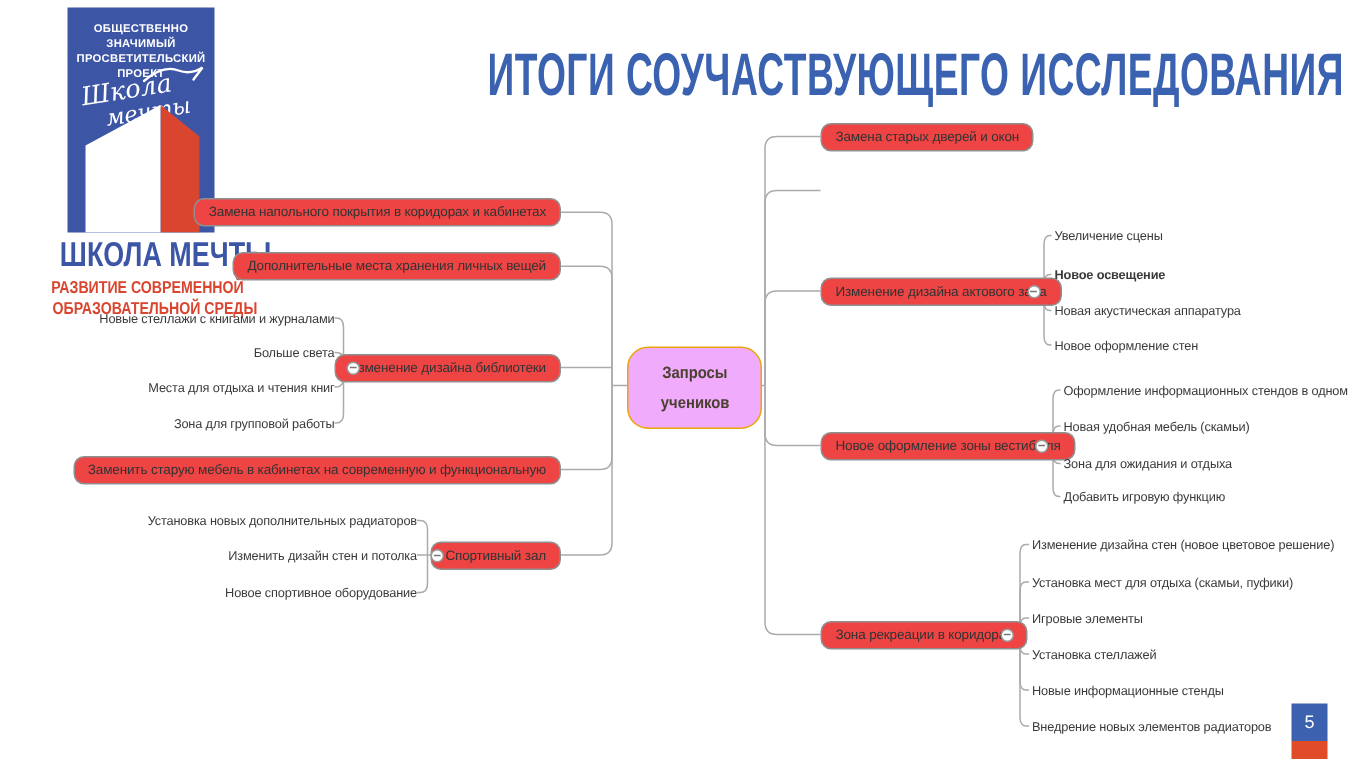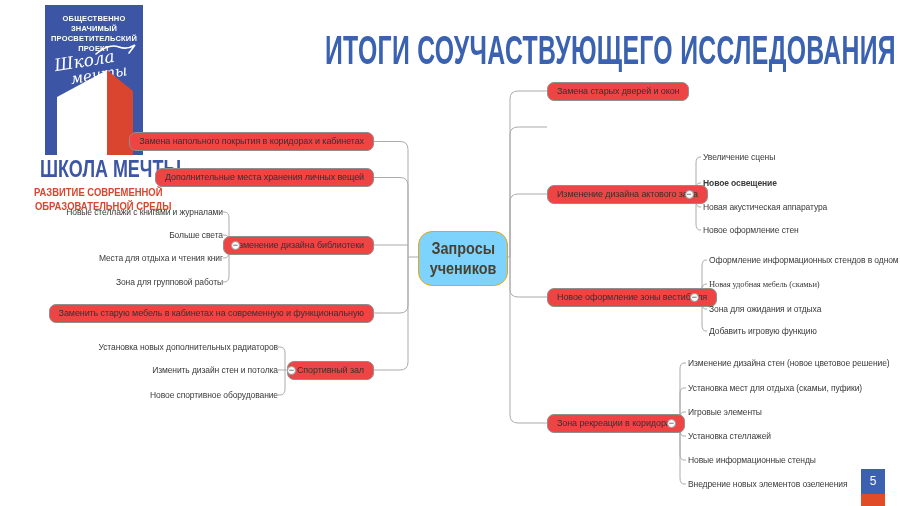--- a/index.html
+++ b/index.html
@@ -31,23 +31,23 @@
   .node{position:absolute;height:19px;line-height:17px;box-sizing:border-box;
         border:1px solid #8f8f8f;border-radius:7px;background:#ef4444;
         padding:0 9px;font-size:9px;letter-spacing:-0.1px;color:#333;white-space:nowrap;}
   .leaf{position:absolute;height:11px;line-height:11px;font-size:8.5px;letter-spacing:-0.1px;
         color:#3a3a3a;white-space:nowrap;}
   .leaf.r{text-align:right;}
   .collapse{position:absolute;width:9px;height:9px;box-sizing:border-box;border:1px solid #999;
             border-radius:50%;background:#fff;color:#777;font-size:9px;line-height:7px;
             text-align:center;font-weight:bold;}
   .center-node{position:absolute;left:418px;top:231px;width:88px;height:53px;
-               background:#7dd3fc;border:1px solid #e9a606;border-radius:14px;
+               background:#f0abfc;border:1px solid #e9a606;border-radius:14px;
                display:flex;flex-direction:column;align-items:center;justify-content:center;
-               font-size:16px;line-height:20px;font-weight:bold;color:#4a4030;}
+               font-size:11px;line-height:20px;font-weight:bold;color:#4a4030;}
   .center-node span{display:inline-block;transform:scaleX(0.9);}
 
   
   .page-badge{position:absolute;left:861px;top:469px;width:24px;height:37px;}
   .page-badge .blue{width:24px;height:25px;background:#3c61ae;color:#fff;text-align:center;
                     font-size:12px;line-height:25px;}
   .page-badge .red{width:24px;height:12px;background:#e04b28;}
 </style>
 </head>
 <body>
@@ -154,30 +154,30 @@
   <div class="node" style="left:547px;top:184.5px;">Изменение дизайна актового зала</div>
   <div class="node" style="left:547px;top:287.5px;">Новое оформление зоны вестибюля</div>
   <div class="node" style="left:547px;top:413.5px;">Зона рекреации в коридорах</div>
 
   <div class="leaf" style="left:703px;top:151.5px;">Увеличение сцены</div>
   <div class="leaf" style="left:703px;top:177.5px;font-weight:bold;">Новое освещение</div>
   <div class="leaf" style="left:703px;top:201.5px;">Новая акустическая аппаратура</div>
   <div class="leaf" style="left:703px;top:224.5px;">Новое оформление стен</div>
 
   <div class="leaf" style="left:709px;top:254.5px;">Оформление информационных стендов в одном стиле</div>
-  <div class="leaf" style="left:709px;top:278.5px;font-family:Liberation Serif, serif;">Новая удобная мебель (скамьи)</div>
+  <div class="leaf" style="left:709px;top:278.5px;">Новая удобная мебель (скамьи)</div>
   <div class="leaf" style="left:709px;top:303.5px;">Зона для ожидания и отдыха</div>
   <div class="leaf" style="left:709px;top:325.5px;">Добавить игровую функцию</div>
 
   <div class="leaf" style="left:688px;top:357.5px;">Изменение дизайна стен (новое цветовое решение)</div>
   <div class="leaf" style="left:688px;top:382.5px;">Установка мест для отдыха (скамьи, пуфики)</div>
   <div class="leaf" style="left:688px;top:406.5px;">Игровые элементы</div>
   <div class="leaf" style="left:688px;top:430.5px;">Установка стеллажей</div>
   <div class="leaf" style="left:688px;top:454.5px;">Новые информационные стенды</div>
-  <div class="leaf" style="left:688px;top:478.5px;">Внедрение новых элементов озеленения</div>
+  <div class="leaf" style="left:688px;top:478.5px;">Внедрение новых элементов радиаторов</div>
 
   <div class="collapse" style="left:231px;top:240.5px;">−</div>
   <div class="collapse" style="left:287px;top:365.5px;">−</div>
   <div class="collapse" style="left:684.5px;top:189.5px;">−</div>
   <div class="collapse" style="left:690px;top:292.5px;">−</div>
   <div class="collapse" style="left:667px;top:418.5px;">−</div>
 
   <div class="page-badge">
     <div class="blue">5</div>
     <div class="red"></div>

